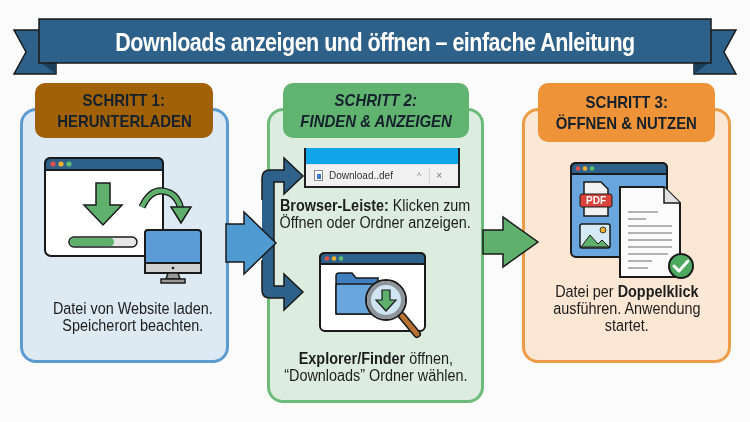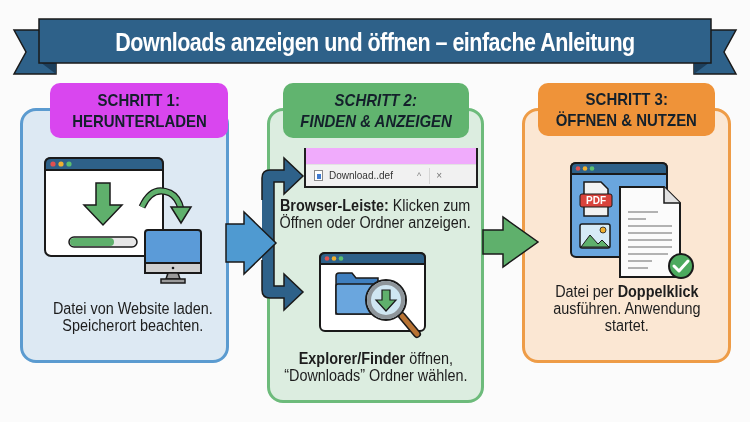--- a/index.html
+++ b/index.html
@@ -21,36 +21,36 @@
     .p1 { left: 20px; top: 108px; width: 209px; height: 255px; background: #dde9f3; border-color: #5b9bd0; }
     .p2 { left: 267px; top: 108px; width: 217px; height: 295px; background: #dcede0; border-color: #6dbb7b; }
     .p3 { left: 522px; top: 108px; width: 209px; height: 255px; background: #fbe7d3; border-color: #ee9c47; }
 
     .tab {
       position: absolute; border-radius: 10px; display: flex; flex-direction: column;
       align-items: center; justify-content: center; font-weight: bold; font-size: 17px;
       line-height: 21px; color: #14202b; text-align: center;
     }
     .tab span { display: block; transform: scaleX(0.88); white-space: nowrap; }
-    .t1 { left: 35px; top: 83px; width: 178px; height: 55px; background: #d946ef; margin-left: 15px; }
+    .t1 { left: 35px; top: 83px; width: 178px; height: 55px; background: #a16207; }
     .t2 { left: 283px; top: 83px; width: 186px; height: 55px; background: #61b46f; font-style: italic; }
-    .t3 { left: 538px; top: 83px; width: 177px; height: 53px; background: #ef9339; }
+    .t3 { left: 538px; top: 83px; width: 177px; height: 59px; background: #ef9339; }
 
     .desc {
       position: absolute; text-align: center; font-size: 16px; line-height: 17px; color: #1d1d1d;
     }
     .desc .inner { display: inline-block; transform: scaleX(0.9); transform-origin: center; white-space: nowrap; }
     .desc b { font-weight: bold; }
 
     .illus { position: absolute; }
 
     
     .dlbar {
-      position: absolute; left: 304px; top: 148px; width: 174px; height: 40px;
-      background: #f0abfc; border: 2px solid #1f1f1f; border-top: none;
+      position: absolute; left: 304px; top: 148px; width: 156px; height: 40px;
+      background: #0ea5e9; border: 2px solid #1f1f1f; border-top: none;
     }
     .dlbar .strip {
       position: absolute; left: 0; right: 0; bottom: 0; height: 22px; background: #f1f1f1;
       border-top: 1px solid #e2e2e2; display: flex; align-items: center;
     }
     .dl-file-icon { width: 9px; height: 11px; margin-left: 8px; border: 1px solid #8a8a8a; background: #fff; position: relative; }
     .dl-file-icon::after { content: ""; position: absolute; left: 2px; top: 3px; width: 4px; height: 5px; background: #3f7ad0; }
     .dl-name { font-size: 10px; margin-left: 6px; color: #333; }
     .dl-chevron { font-size: 9px; color: #888; margin-left: 24px; }
     .dl-sep { width: 1px; height: 16px; background: #d6d6d6; margin-left: 8px; }

